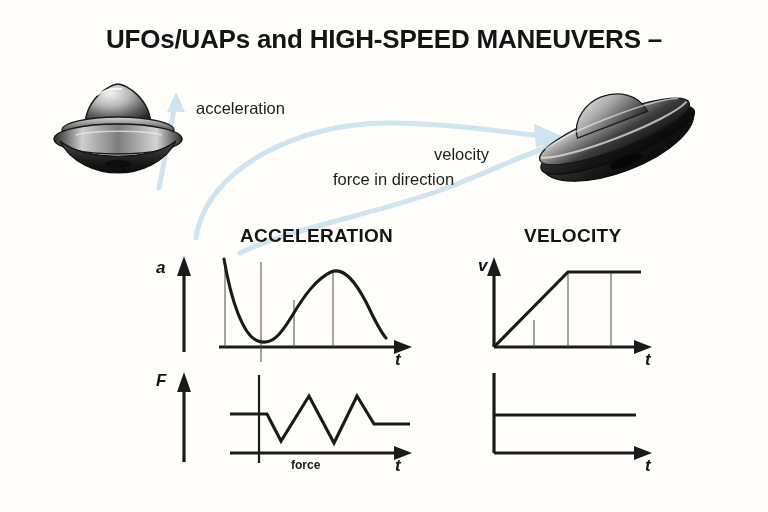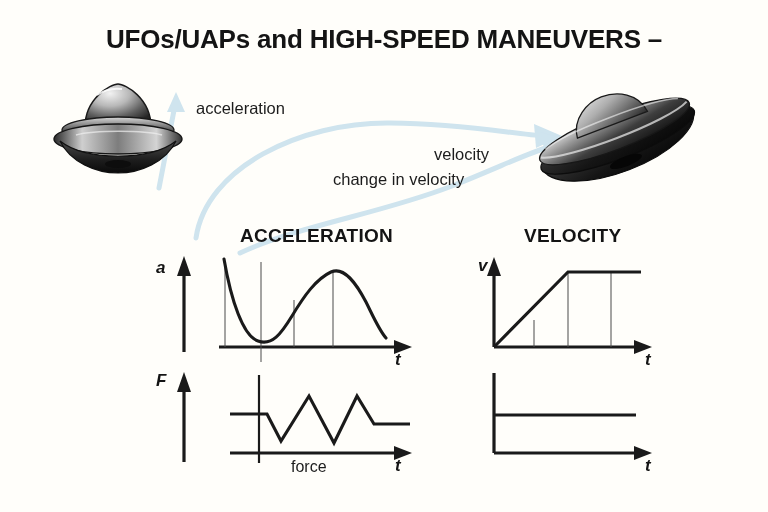--- a/index.html
+++ b/index.html
@@ -33,21 +33,21 @@
   .sect{
     position:absolute;
     font-weight:bold;
     font-size:19px;
     letter-spacing:0.3px;
     color:#141414;
     white-space:nowrap;
   }
   .sect-a{left:240px;top:225px;}
   .sect-v{left:524px;top:225px;}
-  .lbl-force{left:291px;top:458px;font-size:16px;}
+  .lbl-force{left:291px;top:458px;font-size:12px;font-weight:bold;}
   .axlab{
     position:absolute;
     font-style:italic;
     font-weight:bold;
     font-size:17px;
     color:#141414;
   }
   svg{position:absolute;left:0;top:0;}
   .ink{stroke:#1a1a1a;fill:none;}
   .grid{stroke:#4a4a4a;stroke-width:1;fill:none;}
@@ -152,21 +152,21 @@
 
       <path d="M17 49 C40 61, 150 61, 173 49" stroke="#e6e6e6" stroke-width="2" fill="none" opacity="0.75"></path>
       <path d="M24 43 C48 34, 142 34, 166 43" stroke="#f6f6f6" stroke-width="1.6" fill="none" opacity="0.6"></path>
 
       <ellipse cx="95" cy="83" rx="17" ry="5" fill="#060606"></ellipse>
     </g>
   </svg>
 
   <div class="lbl lbl-accel">acceleration</div>
   <div class="lbl lbl-vel">velocity</div>
-  <div class="lbl lbl-dir">change in velocity</div>
+  <div class="lbl lbl-dir">force in direction</div>
 
   <div class="sect sect-a">ACCELERATION</div>
   <div class="sect sect-v">VELOCITY</div>
 
   <svg width="768" height="512">
 
     <g>
 
       <g>
         <path class="ink" stroke-width="3.2" d="M184 352 L184 266"></path>

